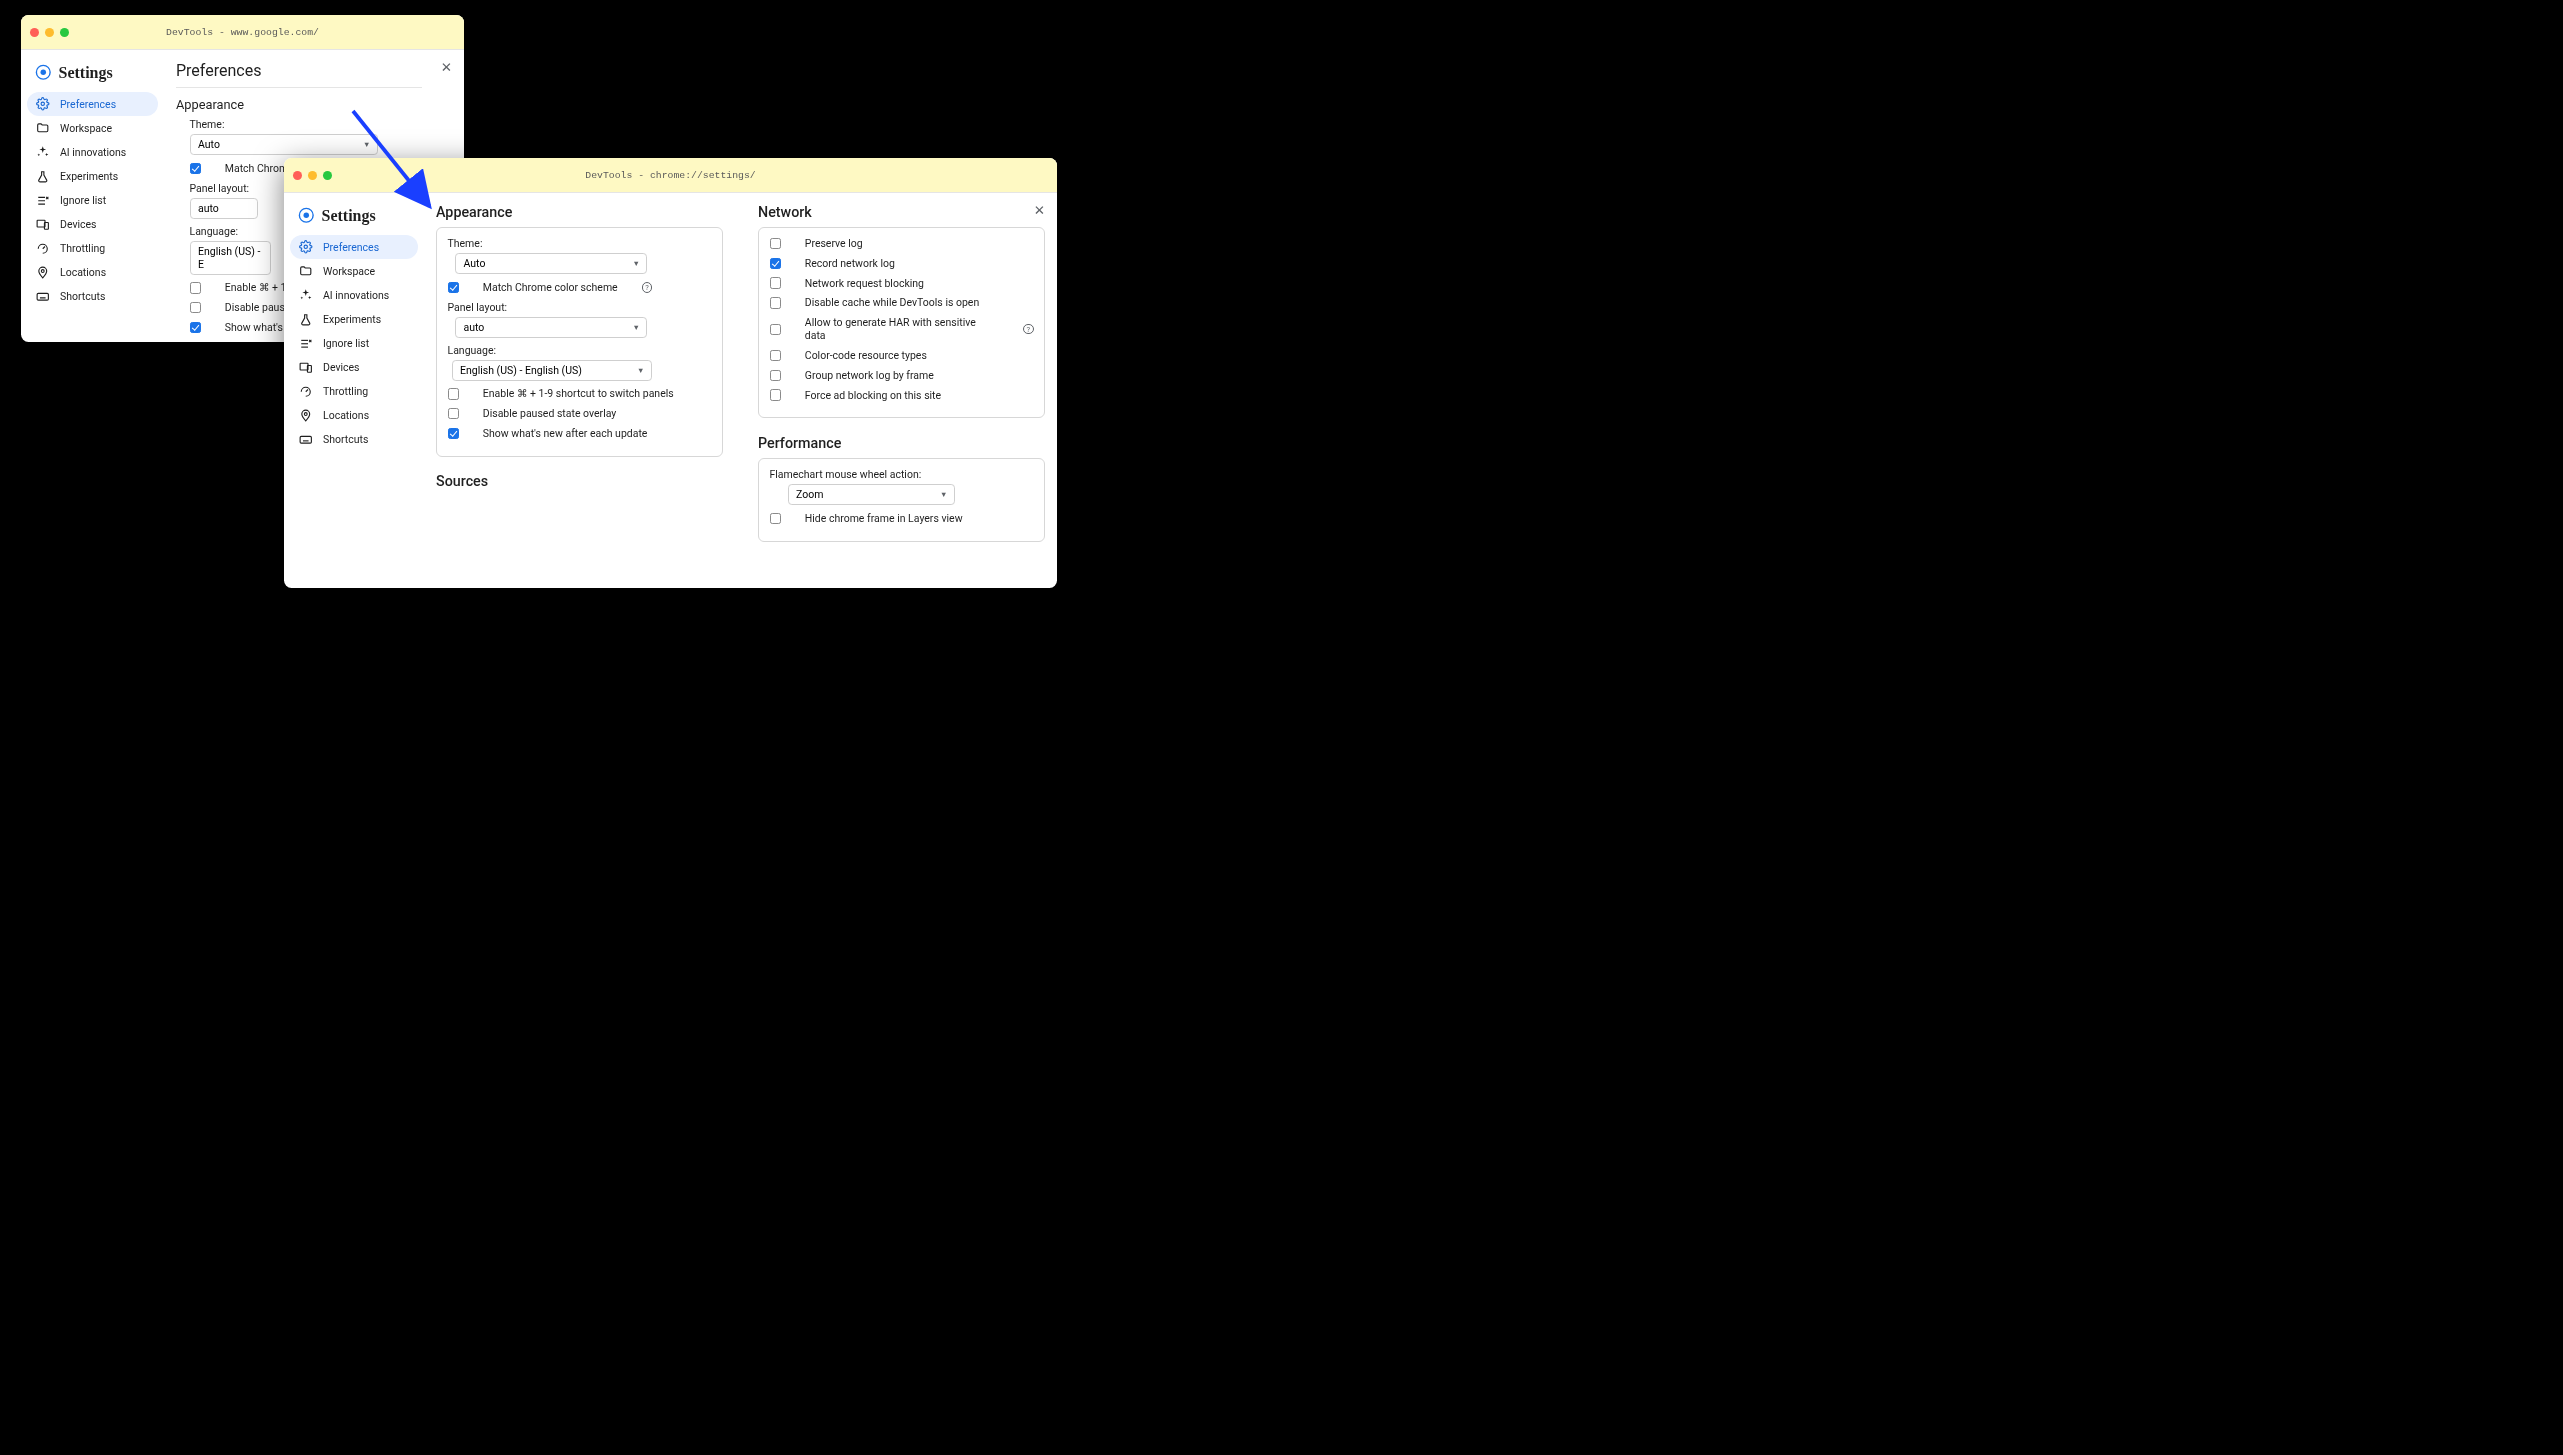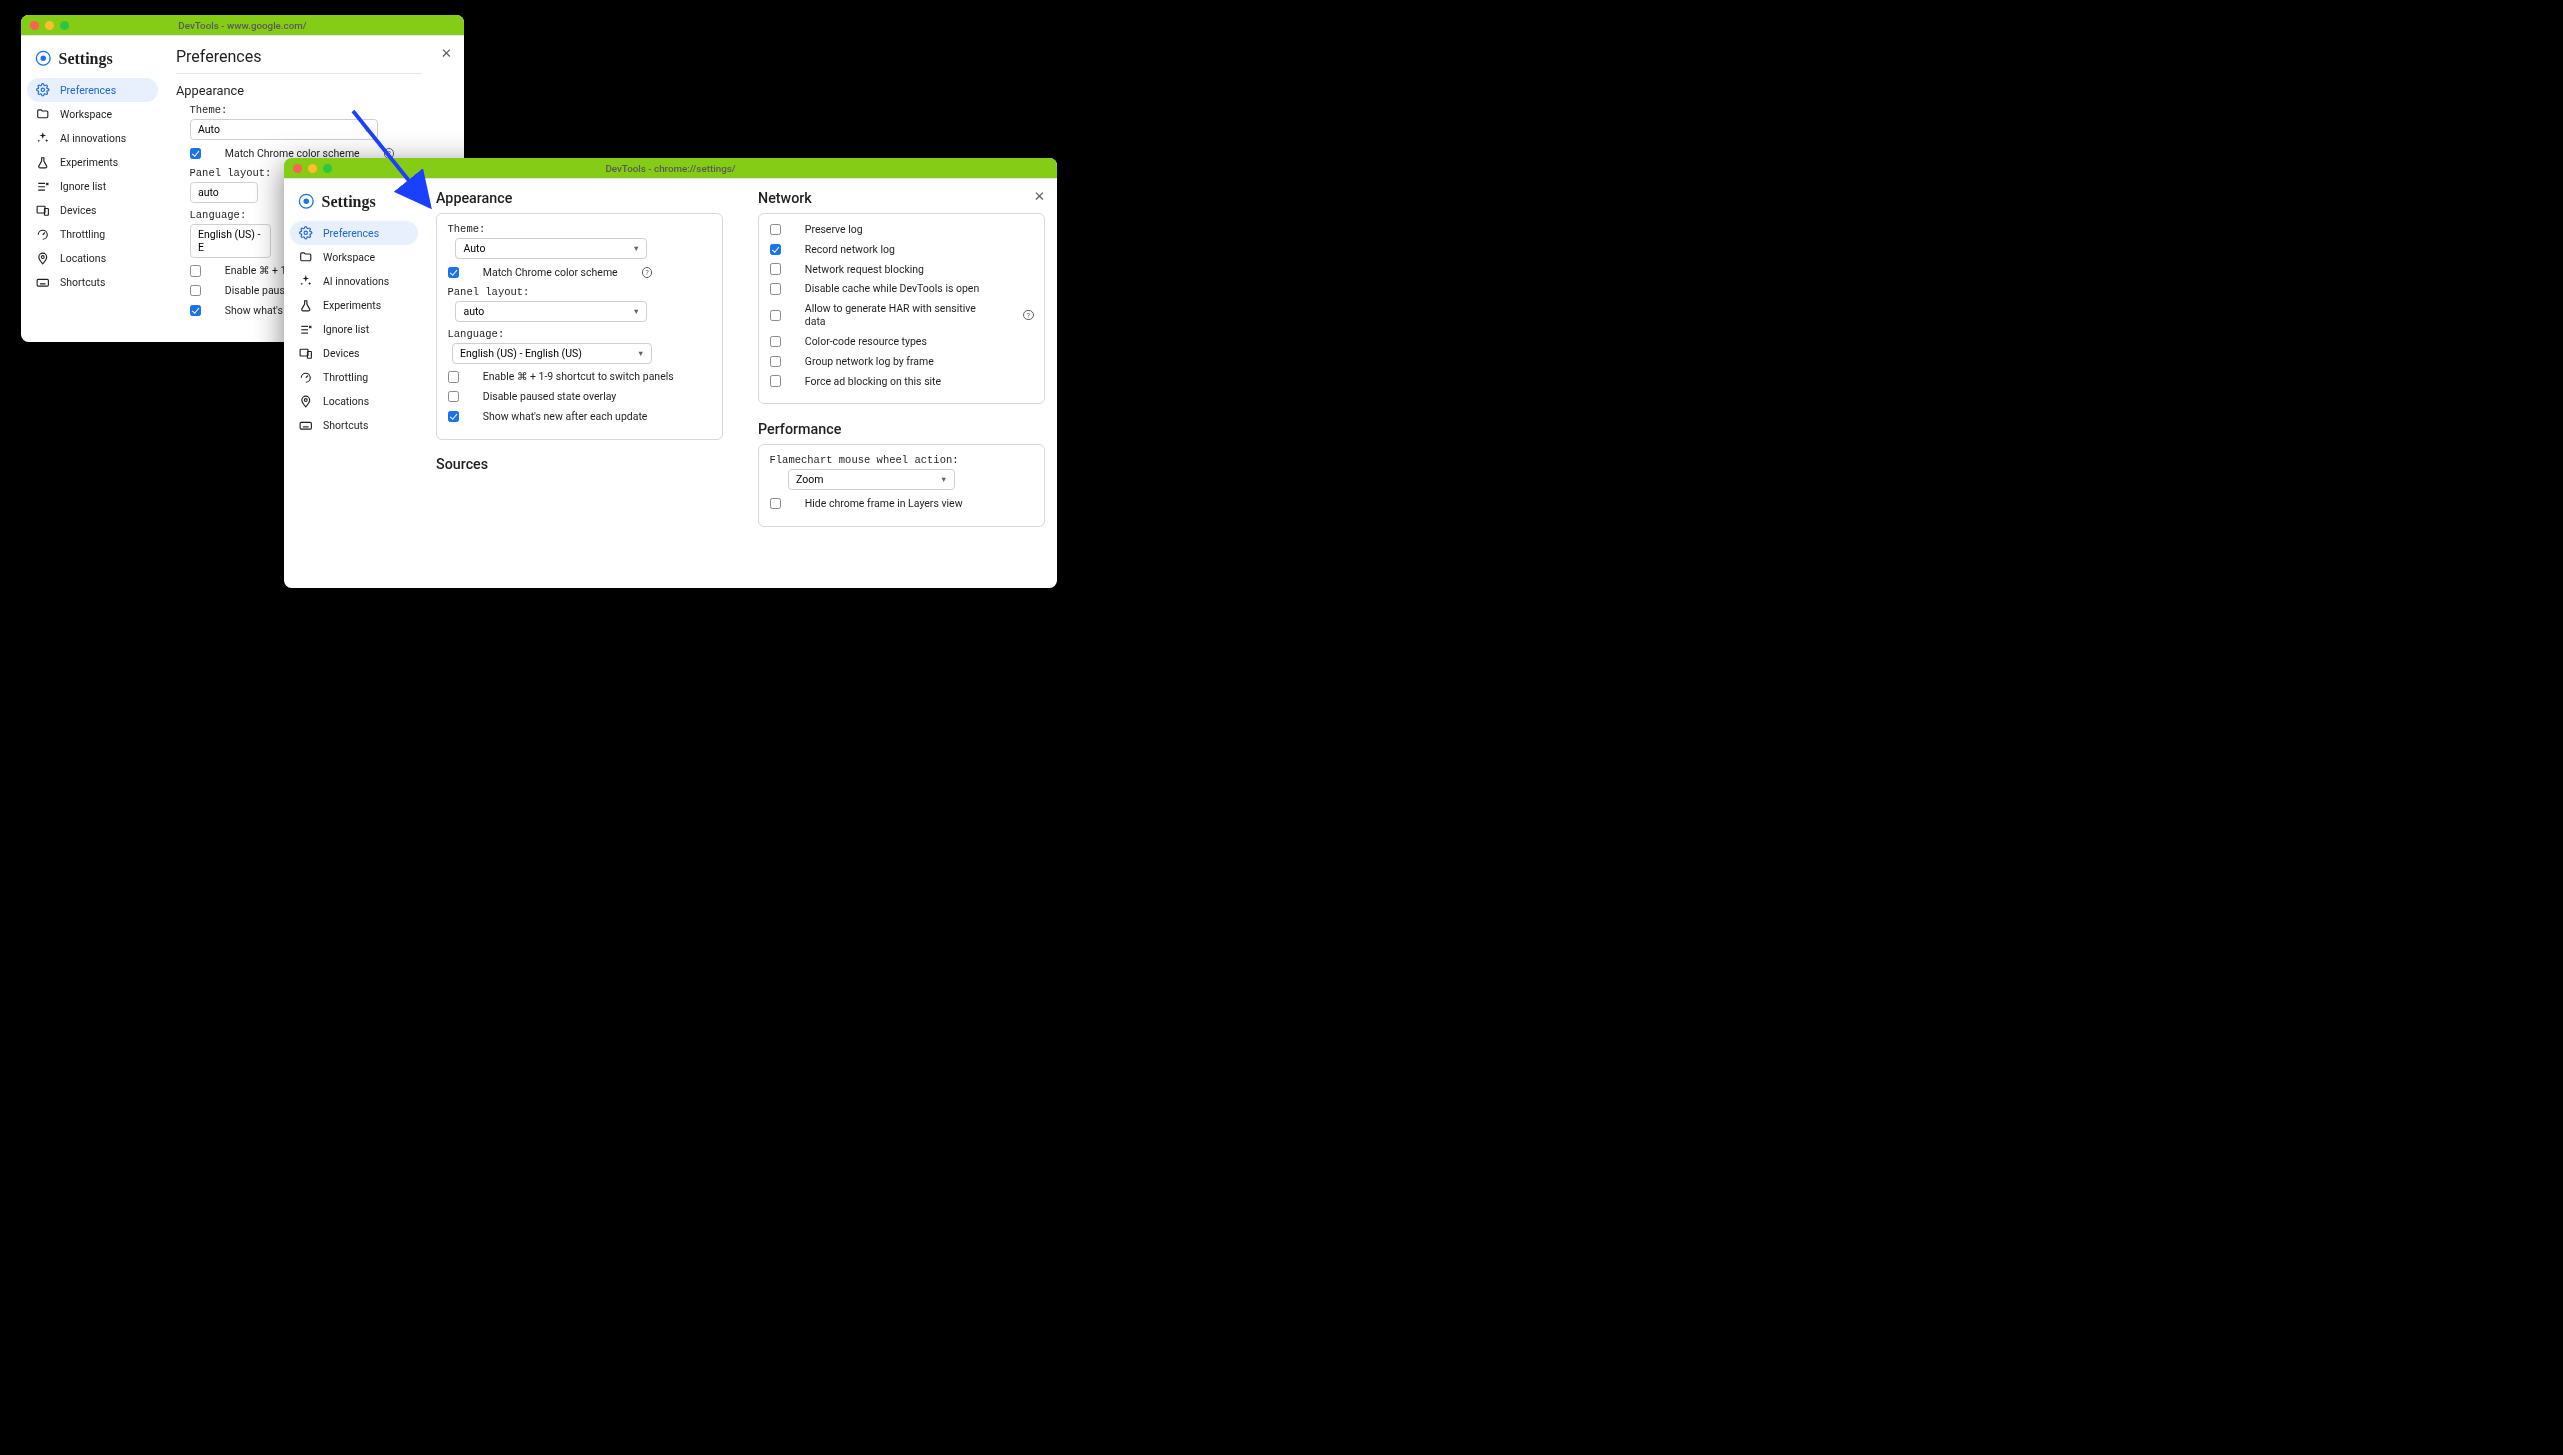--- a/index.html
+++ b/index.html
@@ -14,26 +14,27 @@
   .window {
     position: absolute;
     background: #fff;
     border-radius: 7.5px;
     box-shadow: 0 7.5px 30px rgba(0,0,0,0.5);
     overflow: hidden;
     display: flex;
     flex-direction: column;
   }
   .titlebar {
-    height: 21px;
-    background: #84cc16;
+    height: 35px;
+    background: #fef9c3;
     border-bottom: 0.8px solid #e5e5e5;
     display: flex;
     align-items: center;
     position: relative;
+    font-family: Liberation Mono, monospace;
   }
   .traffic {
     display: flex;
     gap: 6px;
     padding-left: 9px;
   }
   .traffic span {
     width: 9px; height: 9px; border-radius: 50%;
     display: inline-block;
   }
@@ -127,21 +128,20 @@
   }
   .section-title.big {
     font-size: 14.3px;
     font-weight: 500;
     margin-bottom: 7.5px;
   }
   .field-label {
     font-size: 10.5px;
     color: #1f1f1f;
     margin: 6px 0 3px 0;
-    font-family: Liberation Mono, monospace;
   }
   .indent { margin-left: 13.5px; }
   .select {
     display: flex;
     align-items: center;
     justify-content: space-between;
     border: 0.8px solid #cfcfcf;
     border-radius: 3.8px;
     padding: 3px 6px 3px 7.5px;
     font-size: 10.5px;

